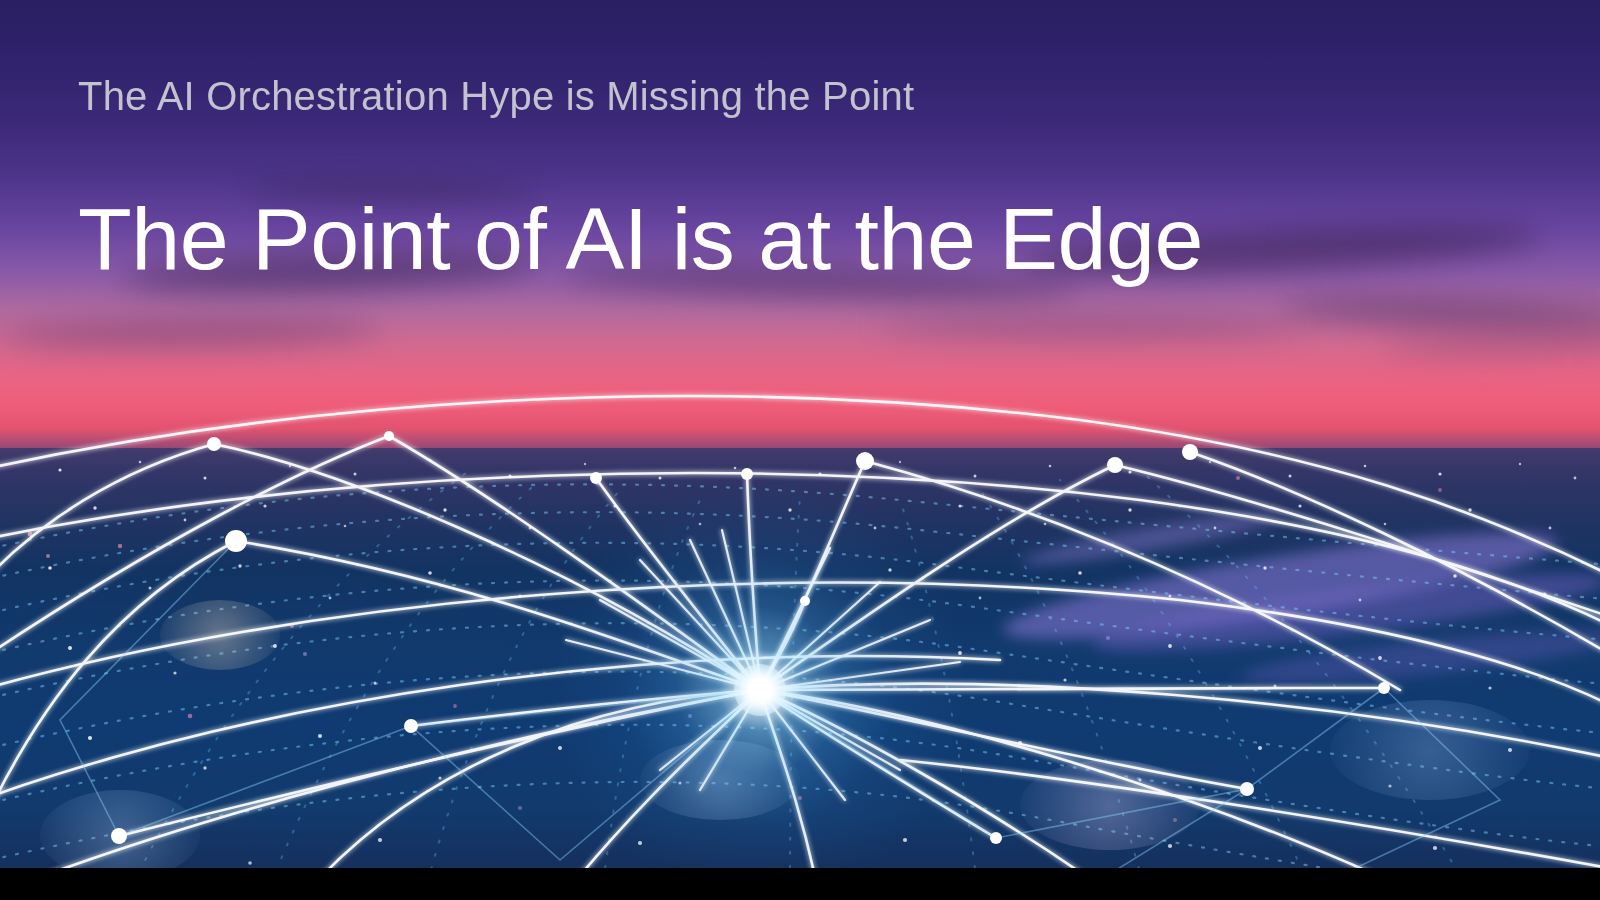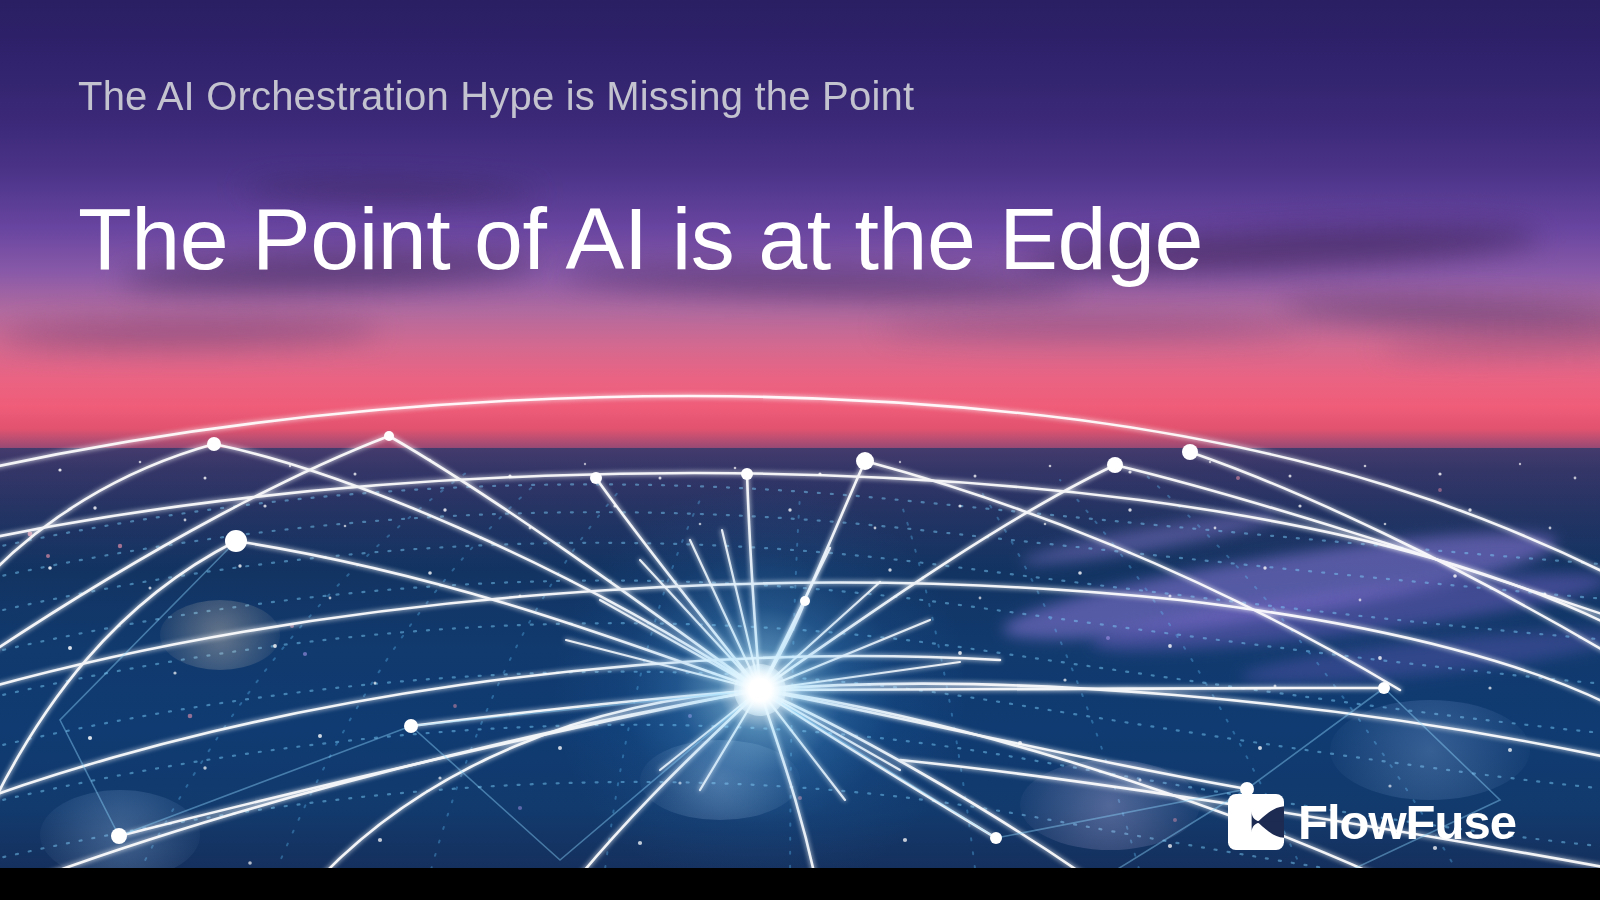--- a/index.html
+++ b/index.html
@@ -454,23 +454,14 @@
   <div class="node" style="left:1240px;top:782px;width:14px;height:14px;"></div>
   <div class="node" style="left:990px;top:832px;width:12px;height:12px;"></div>
   <div class="node" style="left:404px;top:719px;width:14px;height:14px;"></div>
   <div class="node" style="left:111px;top:828px;width:16px;height:16px;"></div>
   <div class="node" style="left:1378px;top:682px;width:12px;height:12px;"></div>
   <div class="node" style="left:800px;top:596px;width:10px;height:10px;"></div>
 
   <div class="kicker">The AI Orchestration Hype is Missing the Point</div>
   <h1 class="headline">The Point of AI is at the Edge</h1>
 
-  <div class="logo">
-    <svg class="logo-mark" viewBox="0 0 64 64">
-      <rect x="0" y="0" width="64" height="64" rx="9" ry="9" fill="#ffffff"></rect>
-      <path d="M64,14 C 52,15 44,23 36,30 C 33,32.5 31,32.9 28,33 L 64,33 Z" fill="#1d2a52"></path>
-      <path d="M64,50 C 52,49 44,41 36,34 C 33,31.5 31,31.1 28,31 L 64,31 Z" fill="#1d2a52"></path>
-      <path d="M27,20 C 27,28 32,30 36,32 C 32,34 27,36 27,44 L 27,20 Z" fill="#1d2a52"></path>
-    </svg>
-    <span class="logo-word">FlowFuse</span>
-  </div>
 
 </div>
 
 </body></html>

